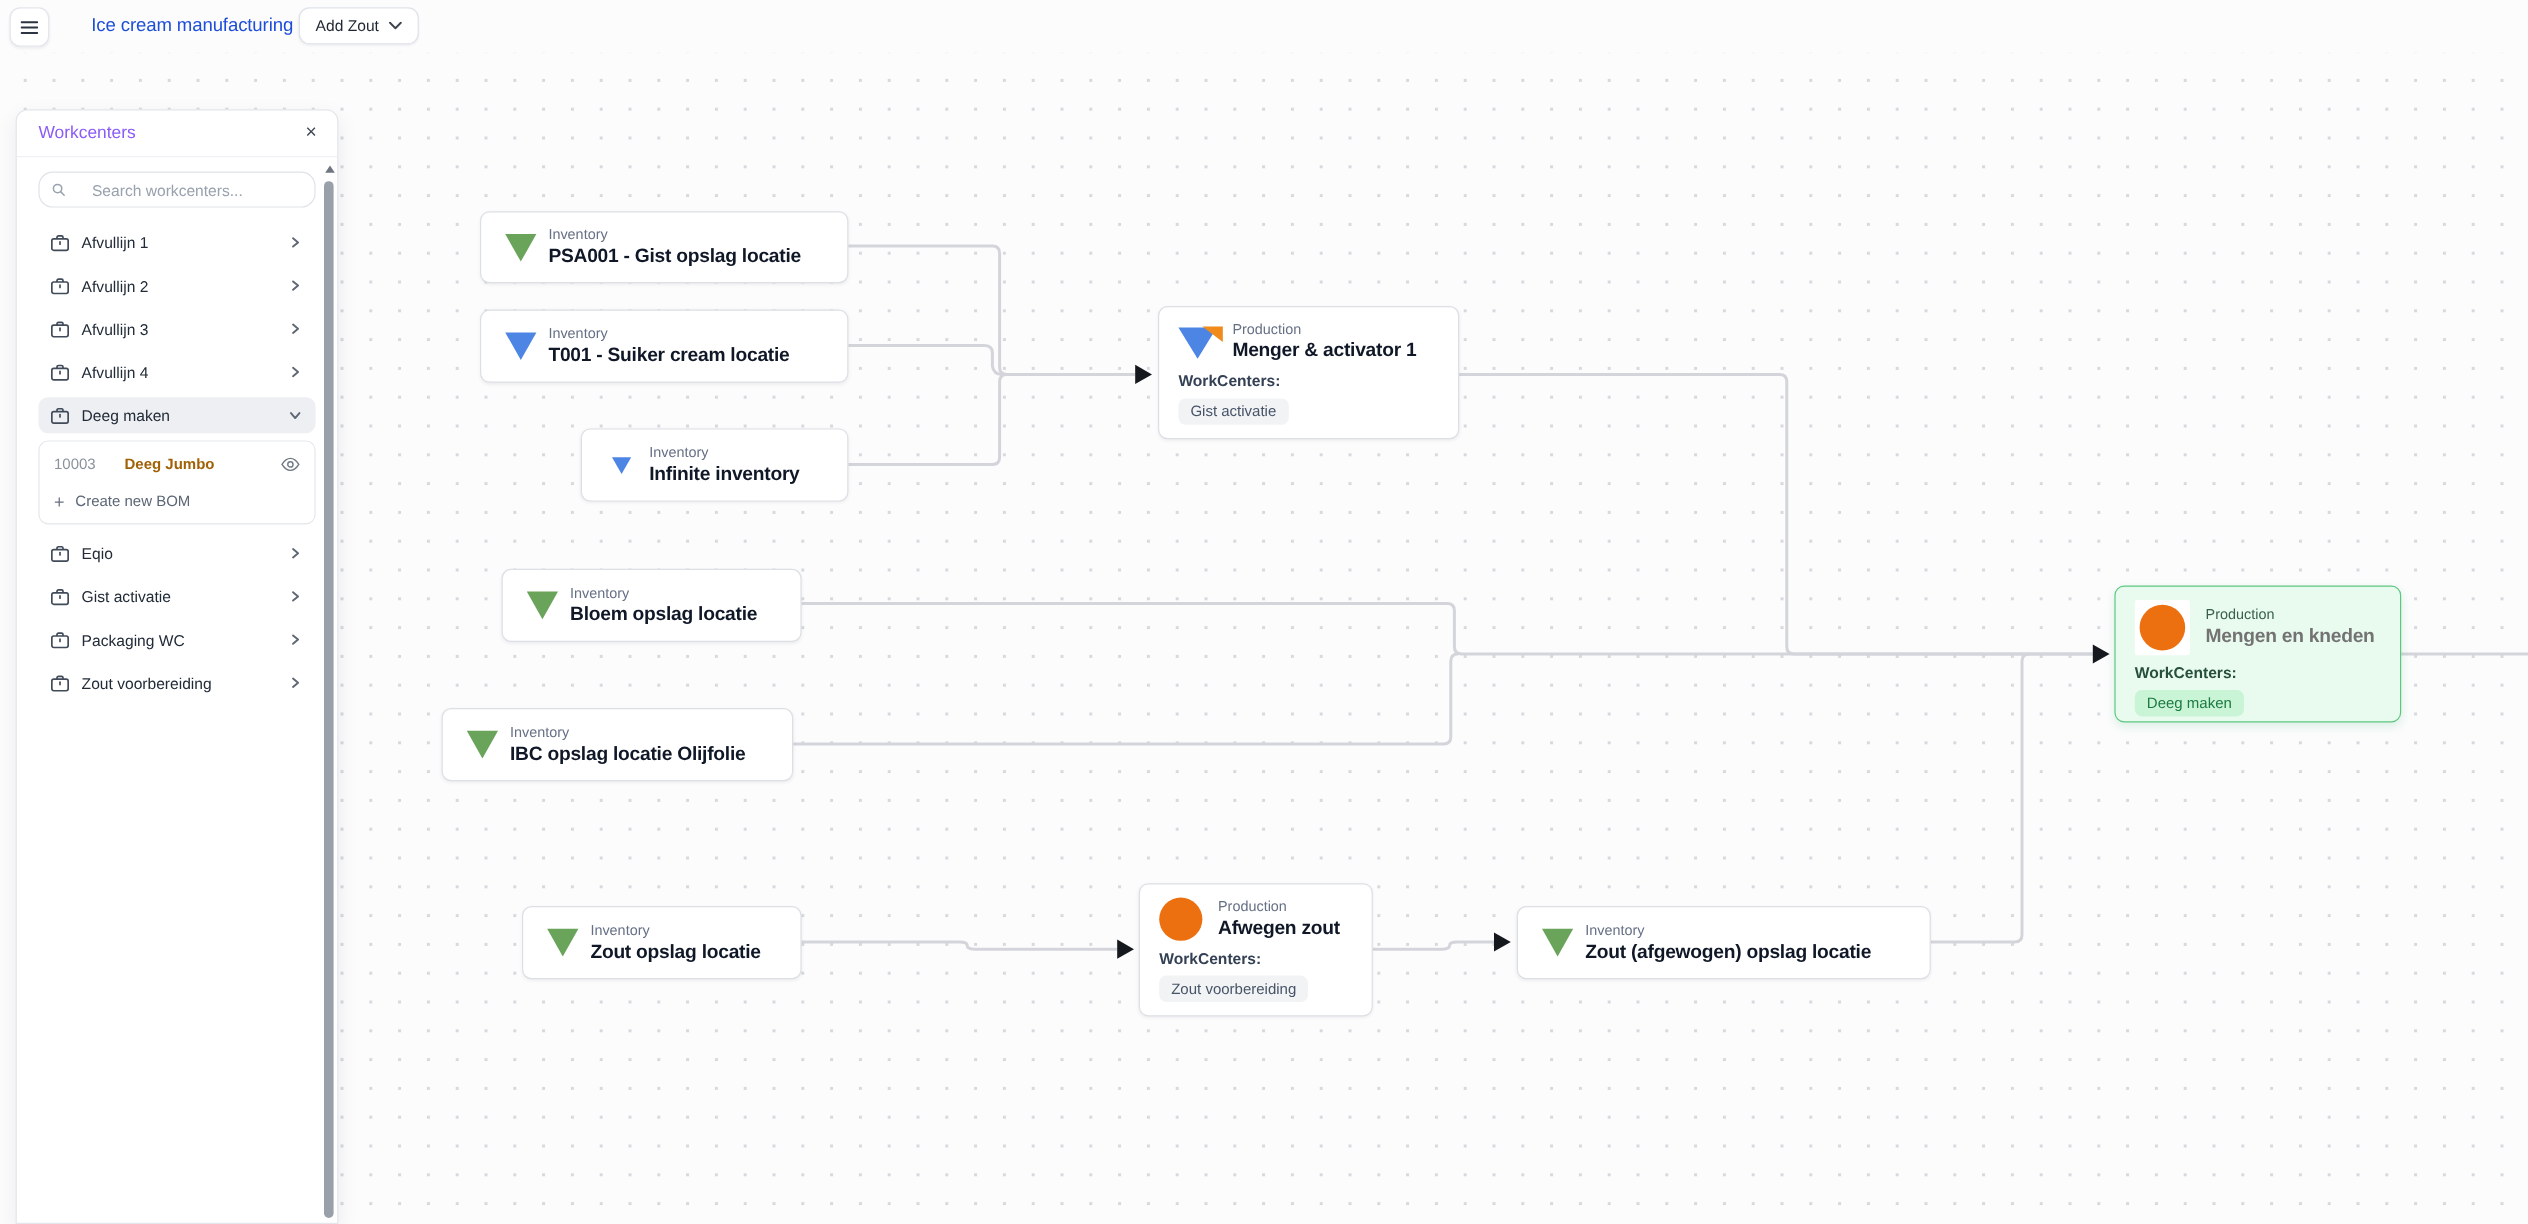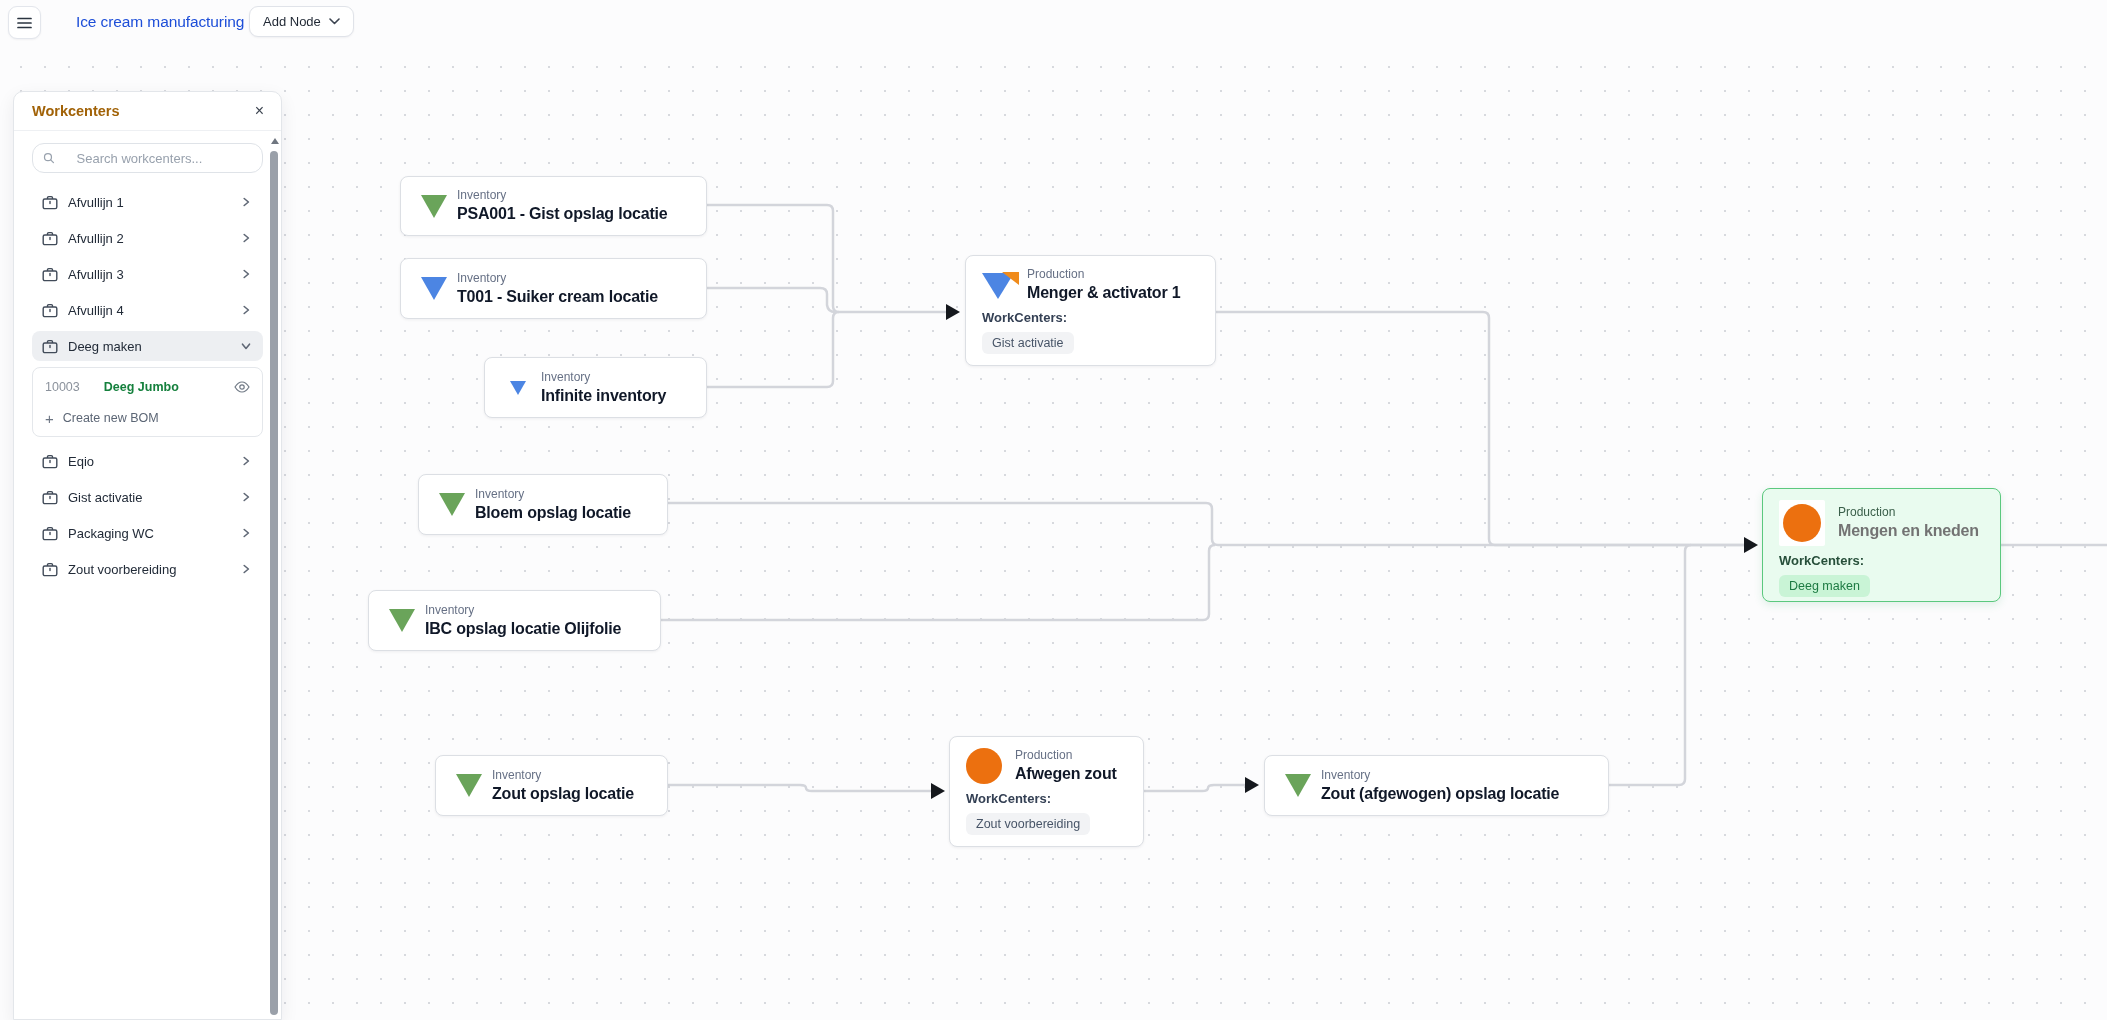--- a/index.html
+++ b/index.html
@@ -37,42 +37,42 @@
   }
 
   
   .sidebar{
     position:absolute;left:13px;top:91px;width:269px;height:929px;background:#fff;
     border:1px solid #e3e6ea;border-radius:10px 10px 0 0;
     box-shadow:0 6px 18px rgba(16,24,40,.07);z-index:5;box-sizing:border-box;
   }
   .sb-head{height:38px;display:flex;align-items:center;padding:0 13px 0 18px;
     border-bottom:1px solid #eef0f3}
-  .sb-title{flex:1;font-size:14.5px;font-weight:700;color:#a16207}
+  .sb-title{flex:1;font-size:14.5px;font-weight:400;color:#8b5cf6}
   .sb-close{font-size:16px;color:#3c4450;cursor:pointer;line-height:1;padding:2px 4px}
   .sb-body{position:relative;padding:12px 18px 0 18px}
   .search{
     height:28px;border:1px solid #dfe3e8;border-radius:12px;display:flex;align-items:center;
     gap:20px;padding:0 10px;margin-bottom:14px;background:#fff;
   }
   .search input{border:none;outline:none;width:100%;font-size:13px;color:#333;
     background:transparent;font-family:"Liberation Sans",sans-serif}
   .search input::placeholder{color:#98a1ad}
   .row{
     height:30px;margin-bottom:6px;display:flex;align-items:center;gap:10px;
     padding:0 10px;border-radius:8px;font-size:13px;font-weight:500;color:#222b38;
     cursor:pointer;
   }
   .row.selected{background:#edeff2}
   .row .chev{margin-left:auto;display:flex}
   .subpanel{border:1px solid #e4e7eb;border-radius:8px;margin:2px 0 9px;padding:3px 0}
   .bom-row{height:32px;display:flex;align-items:center;gap:24px;padding:0 12px;
     font-size:12.5px;cursor:pointer}
   .bom-code{color:#8b929c}
-  .bom-name{color:#15803d;font-weight:700}
+  .bom-name{color:#a16207;font-weight:700}
   .bom-eye{margin-left:auto;display:flex;cursor:pointer}
   .create-row{height:30px;display:flex;align-items:center;gap:9px;padding:0 12px;
     color:#5c6675;font-size:12.5px;cursor:pointer}
   .plus{font-size:15px;color:#6b7482;line-height:1}
   .sb-scroll{position:absolute;right:2px;top:46px;bottom:0;width:9px}
   .sb-scroll .up{position:absolute;top:0;left:1px;width:0;height:0;
     border-left:4px solid transparent;border-right:4px solid transparent;
     border-bottom:6px solid #6f7680}
   .sb-scroll .thumb{position:absolute;top:13px;bottom:4px;left:0;width:8px;
     background:#9aa0a9;border-radius:4px;cursor:grab}
@@ -137,21 +137,21 @@
 </svg>
 
 <div class="topbar">
   <div class="iconbtn">
     <svg width="15" height="12" viewBox="0 0 15 12">
       <path d="M1 1.5 H14 M1 6 H14 M1 10.5 H14" stroke="#2b3440" stroke-width="1.7" stroke-linecap="round"></path>
     </svg>
   </div>
   <div class="apptitle">Ice cream manufacturing</div>
   <div class="addnode">
-    <span>Add Node</span>
+    <span>Add Zout</span>
     <svg width="11" height="7" viewBox="0 0 11 7">
       <path d="M1 1 L5.5 5.5 L10 1" fill="none" stroke="#3c4450" stroke-width="1.6" stroke-linecap="round" stroke-linejoin="round"></path>
     </svg>
   </div>
 </div>
 
 <div class="sidebar">
   <div class="sb-head">
     <span class="sb-title">Workcenters</span>
     <span class="sb-close">×</span>

